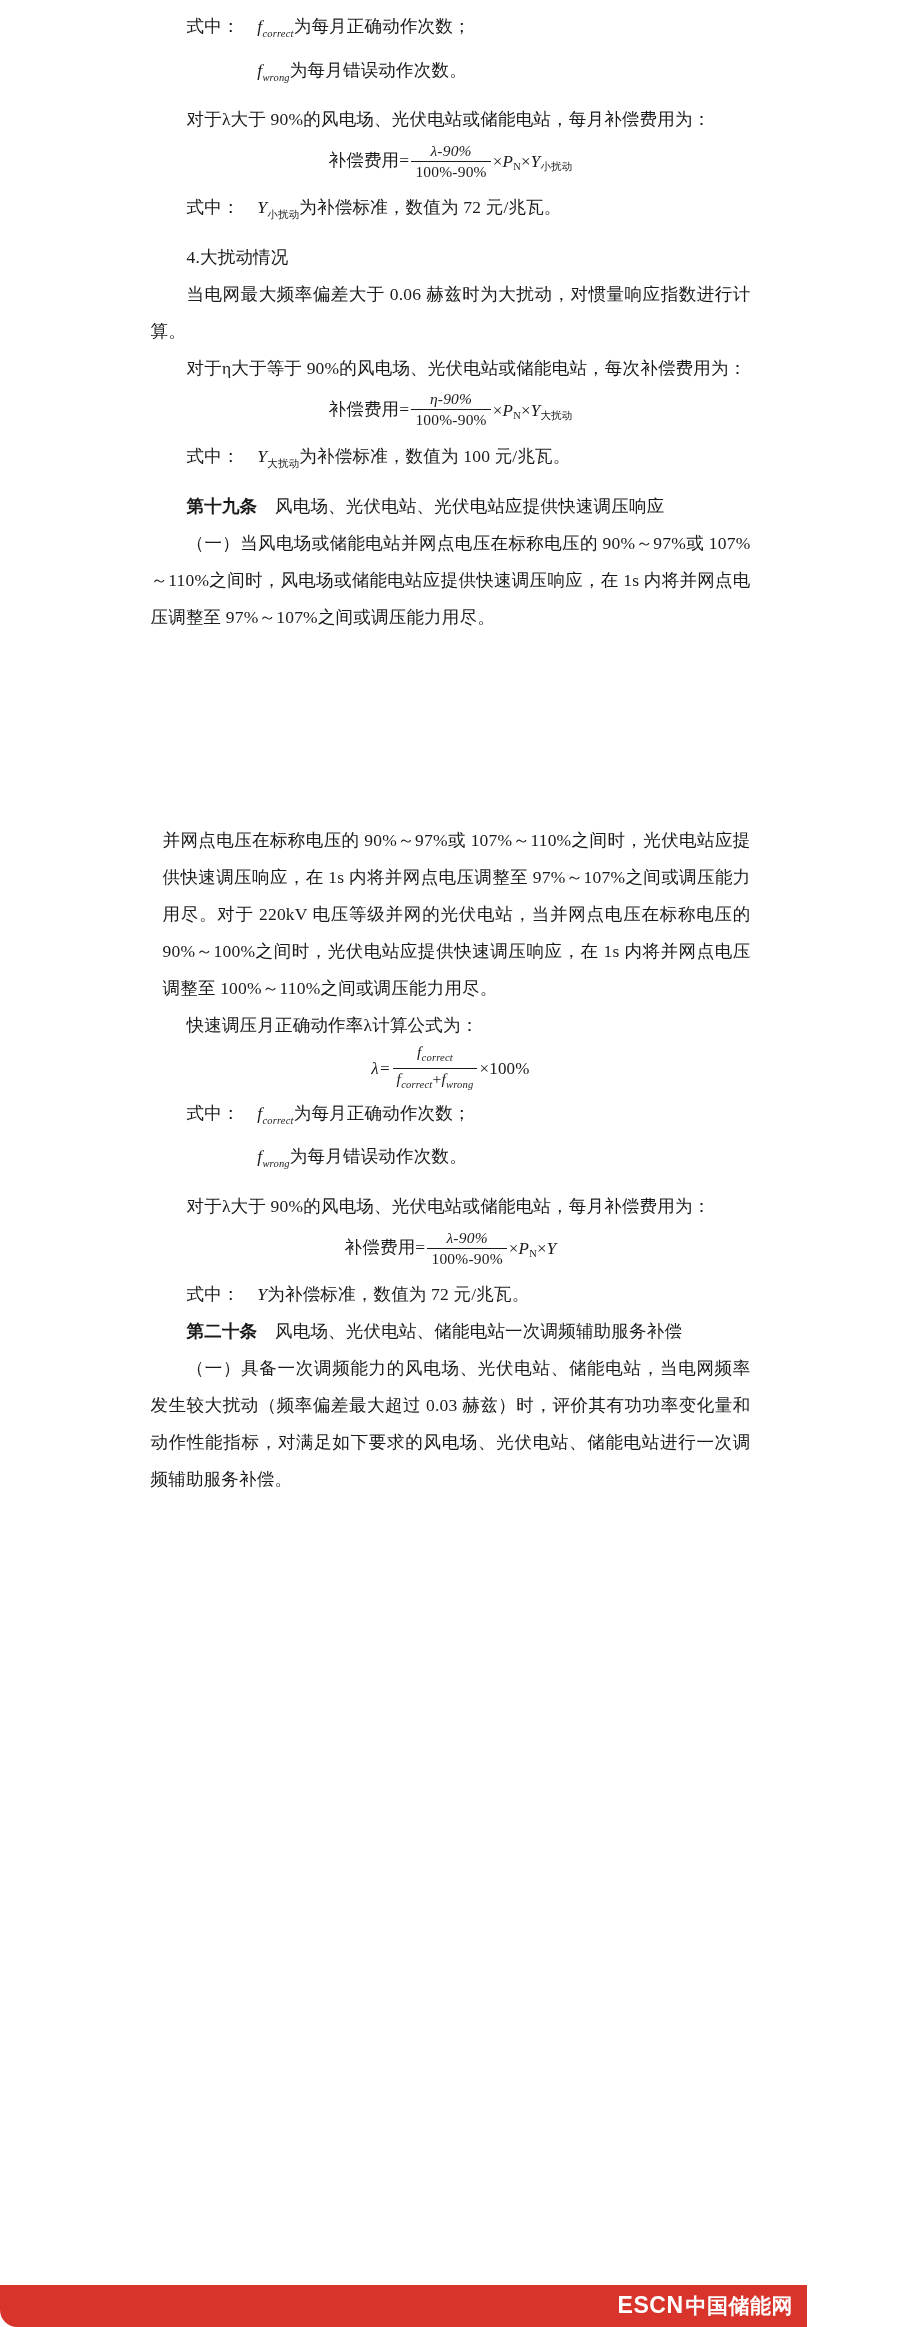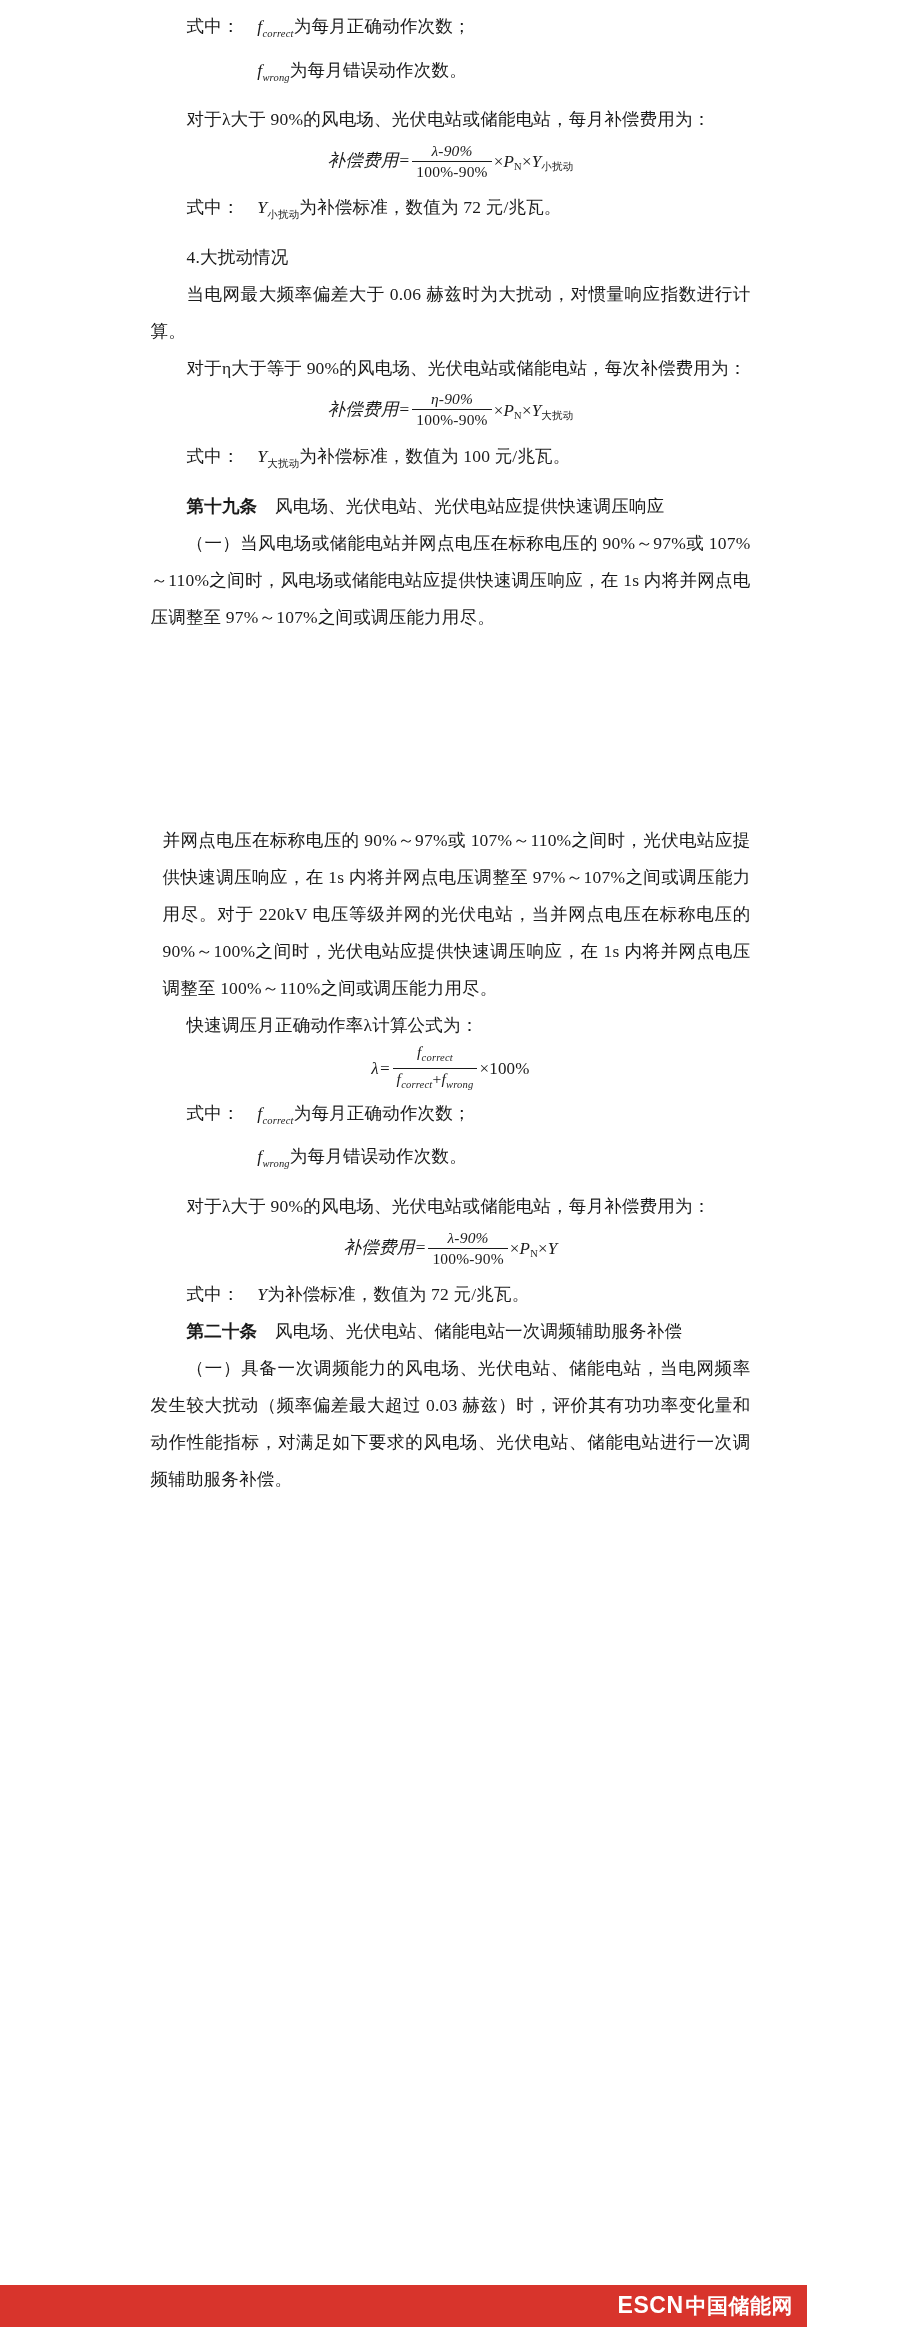--- a/index.html
+++ b/index.html
@@ -13,20 +13,21 @@
     color: #1a1a1a;
   }
   .page {
     position: relative;
     width: 901px;
     min-height: 2327px;
     background: #ffffff;
     box-sizing: border-box;
     padding: 0;
     overflow: hidden;
+    border-radius: 17px;
   }
   .col {
     width: 600px;
     margin: 0 auto;
     padding-top: 8px;
     box-sizing: border-box;
   }
   p {
     margin: 0;
     font-size: 17.5px;
@@ -39,21 +40,20 @@
   .indent0 { text-indent: 0; margin-left: 12px; }
   .block-gap { height: 6px; }
   .formula-line {
     margin: 0;
     font-size: 17px;
     line-height: 44px;
     text-align: center;
   }
   .formula-line .lead {
     font-size: 17.5px;
-    font-style: italic;
   }
   .fx {
     display: inline-block;
     vertical-align: middle;
     font-family: "Liberation Serif", serif;
   }
   .frac {
     display: inline-block;
     vertical-align: middle;
     text-align: center;

